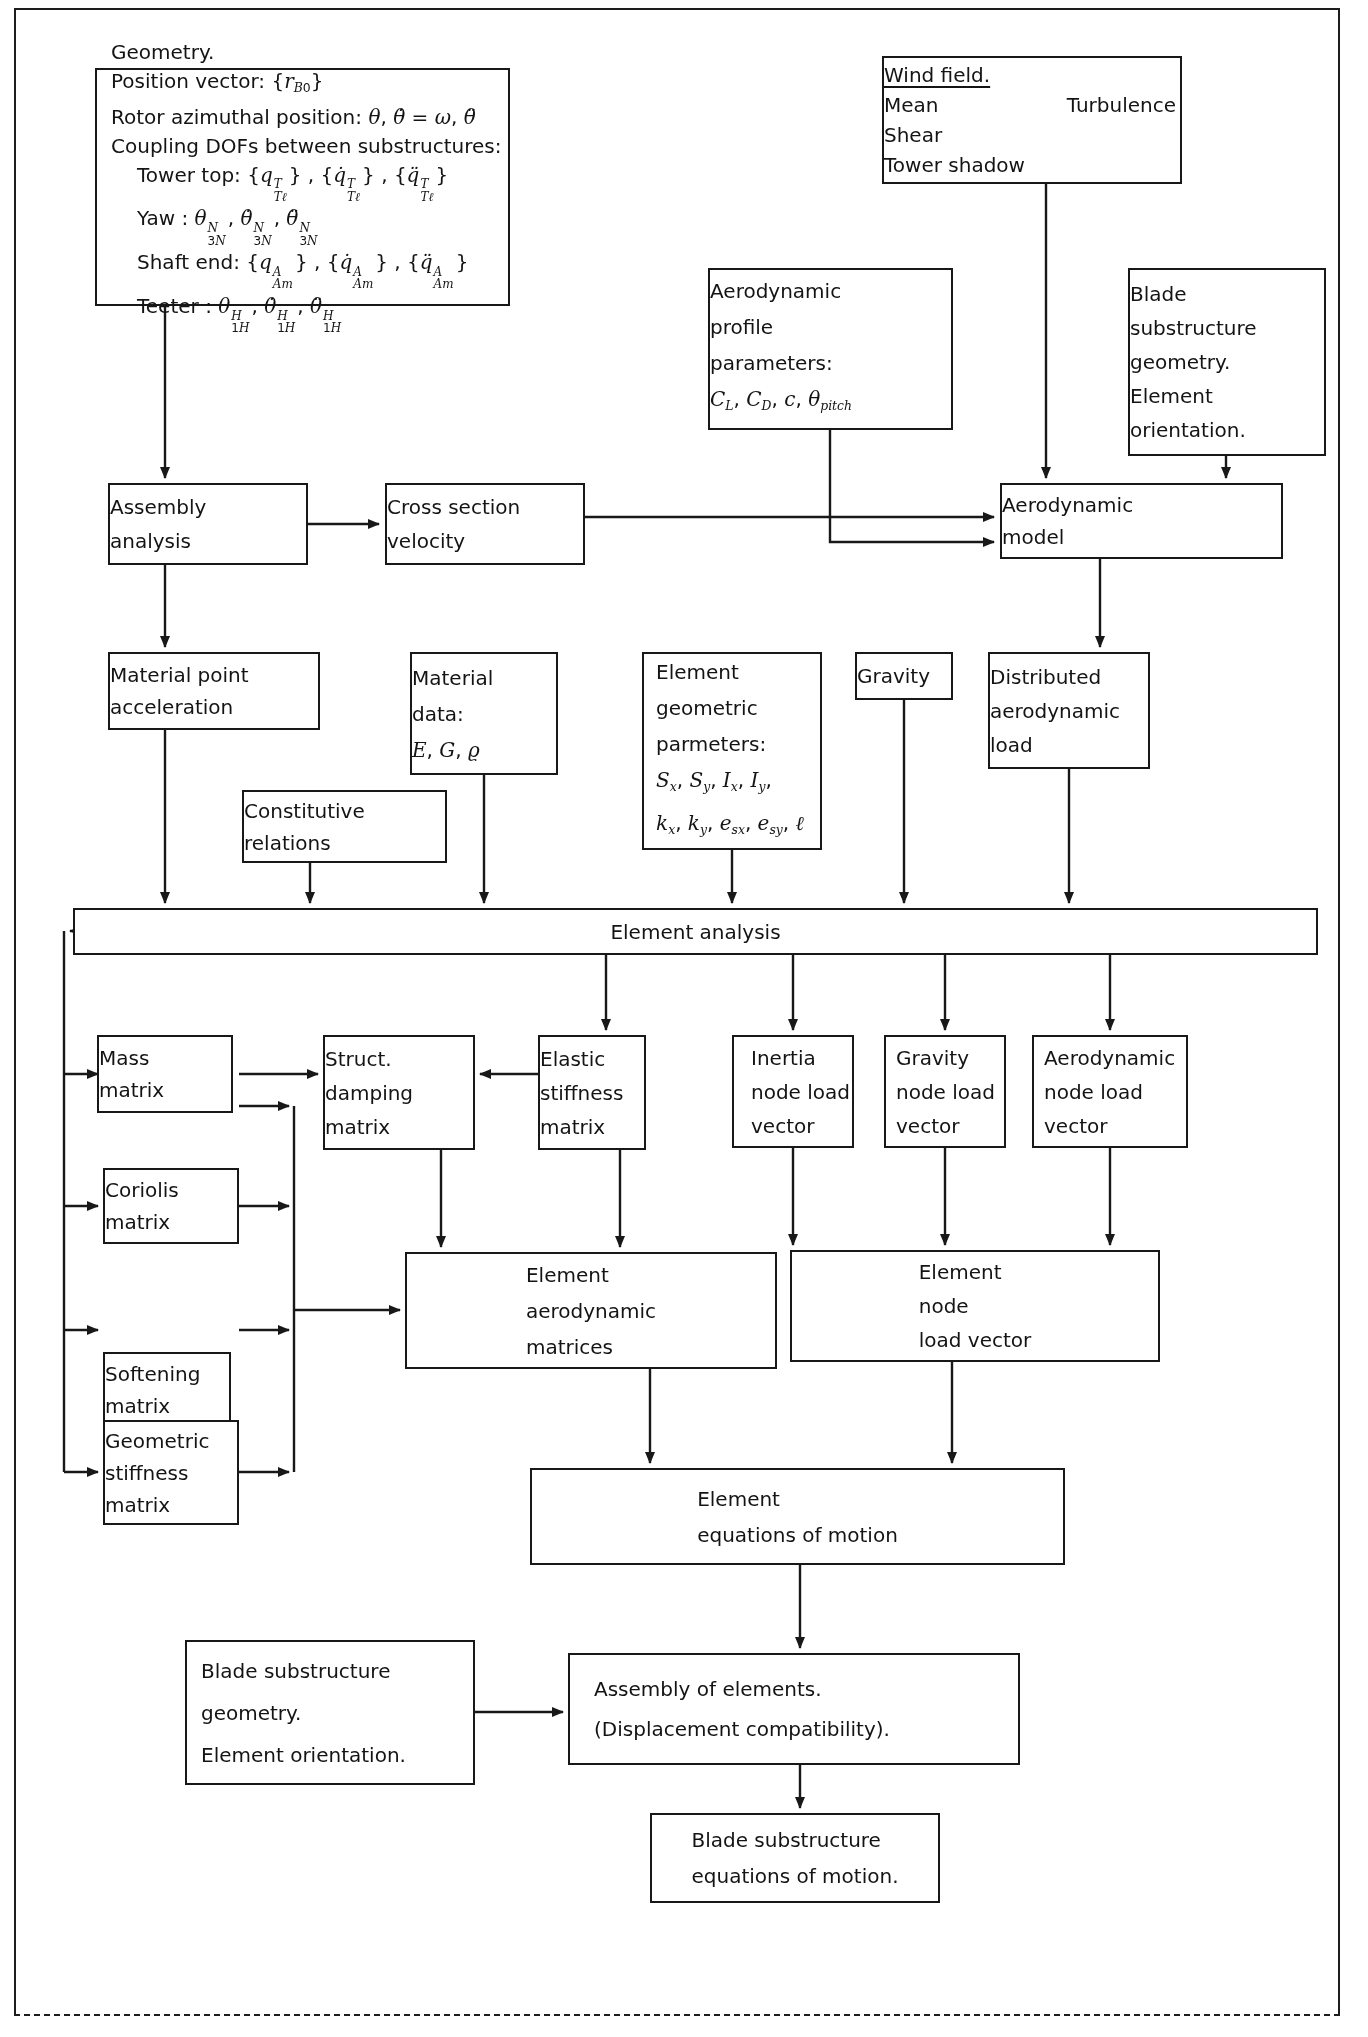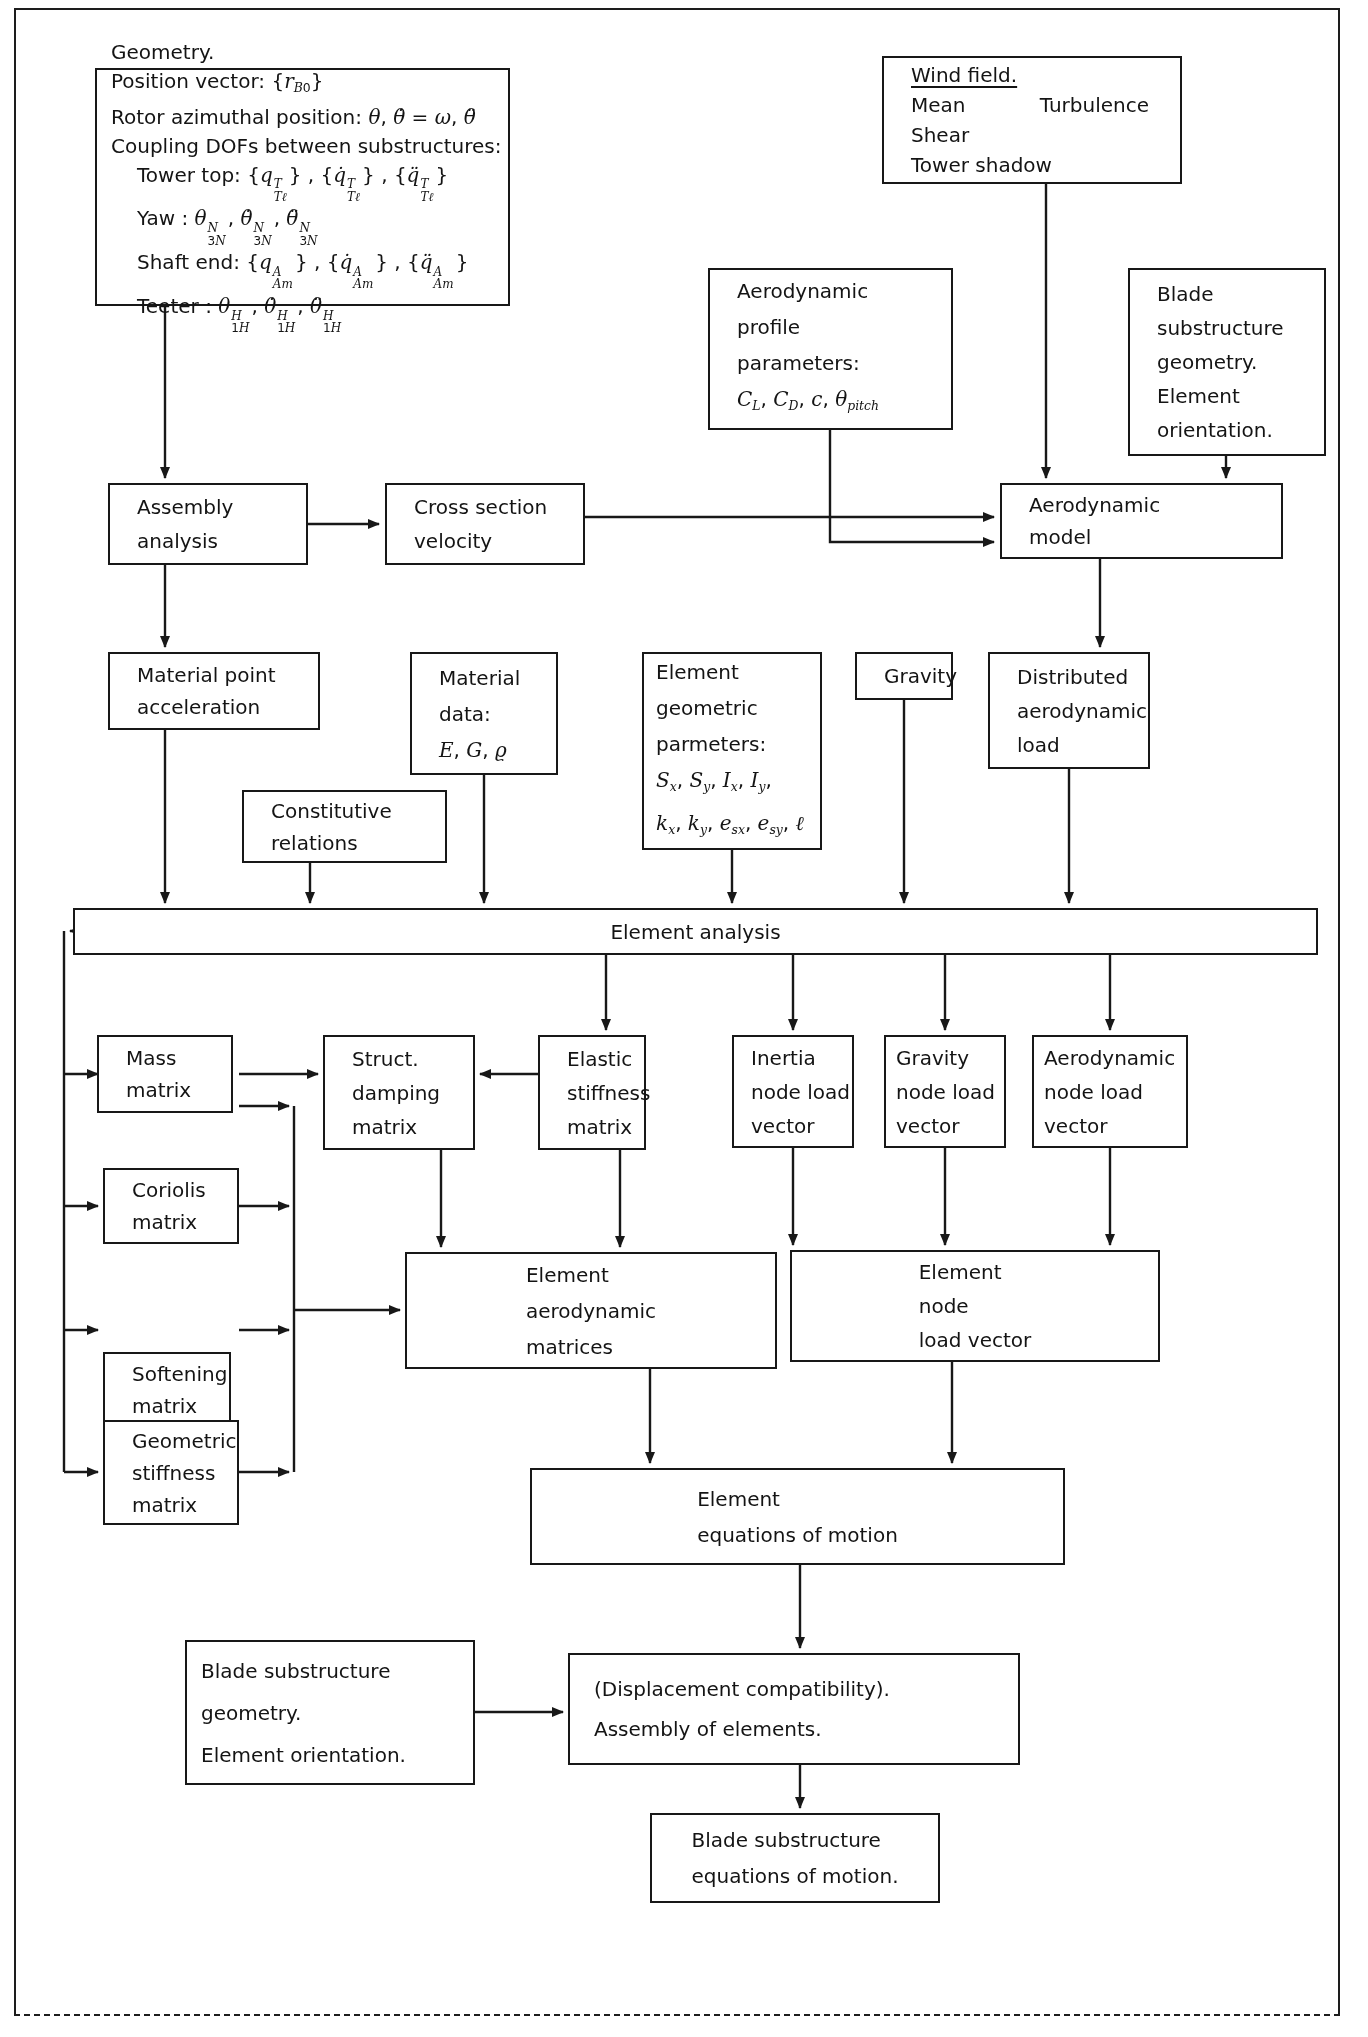--- a/index.html
+++ b/index.html
@@ -2,21 +2,21 @@
 <html><head>
 <meta charset="utf-8">
 <style>
   html,body{margin:0;padding:0}
   body{width:1368px;height:2037px;position:relative;background:#ffffff;
        font-family:"DejaVu Sans","Liberation Sans",sans-serif;color:#141414;overflow:hidden}
   .frame{position:absolute;left:14px;top:8px;width:1326px;height:2008px;box-sizing:border-box;
          border:2px solid #1d1d1d;border-bottom-style:dashed}
   svg.wires{position:absolute;left:0;top:0}
   .bx{position:absolute;border:2.5px solid #181818;background:#fff;box-sizing:border-box;
-      display:flex;flex-direction:column;justify-content:center;padding:4px 27px;font-size:20px}
+      display:flex;flex-direction:column;justify-content:center;padding:4px 0;font-size:20px}
   .ln{white-space:nowrap}
   .ln.ind{padding-left:26px}
   .row{display:flex;justify-content:space-between;padding-right:4px}
   .u{text-decoration:underline;text-underline-offset:4px}
   .cblk{align-items:center}
   .blk{width:max-content;text-align:left}
   i{font-family:"DejaVu Serif","Liberation Serif",serif;font-style:italic;font-weight:normal}
   sub,sup{font-size:0.62em}
   sub{vertical-align:-0.35em}
   .ss{display:inline-flex;flex-direction:column;vertical-align:-0.55em;line-height:0.95;
@@ -279,22 +279,22 @@
   </div>
 </div>
 
 <div class="bx" style="left:185px;top:1640px;width:290px;height:145px;line-height:42px;padding:4px 14px">
   <div class="ln">Blade substructure</div>
   <div class="ln">geometry.</div>
   <div class="ln">Element orientation.</div>
 </div>
 
 <div class="bx" style="left:568px;top:1653px;width:452px;height:112px;line-height:40px;padding:4px 24px">
+  <div class="ln">Assembly of elements.</div>
   <div class="ln">(Displacement compatibility).</div>
-  <div class="ln">Assembly of elements.</div>
 </div>
 
 <div class="bx cblk" style="left:650px;top:1813px;width:290px;height:90px;line-height:36px">
   <div class="blk">
     <div class="ln">Blade substructure</div>
     <div class="ln">equations of motion.</div>
   </div>
 </div>
 
 </body></html>

